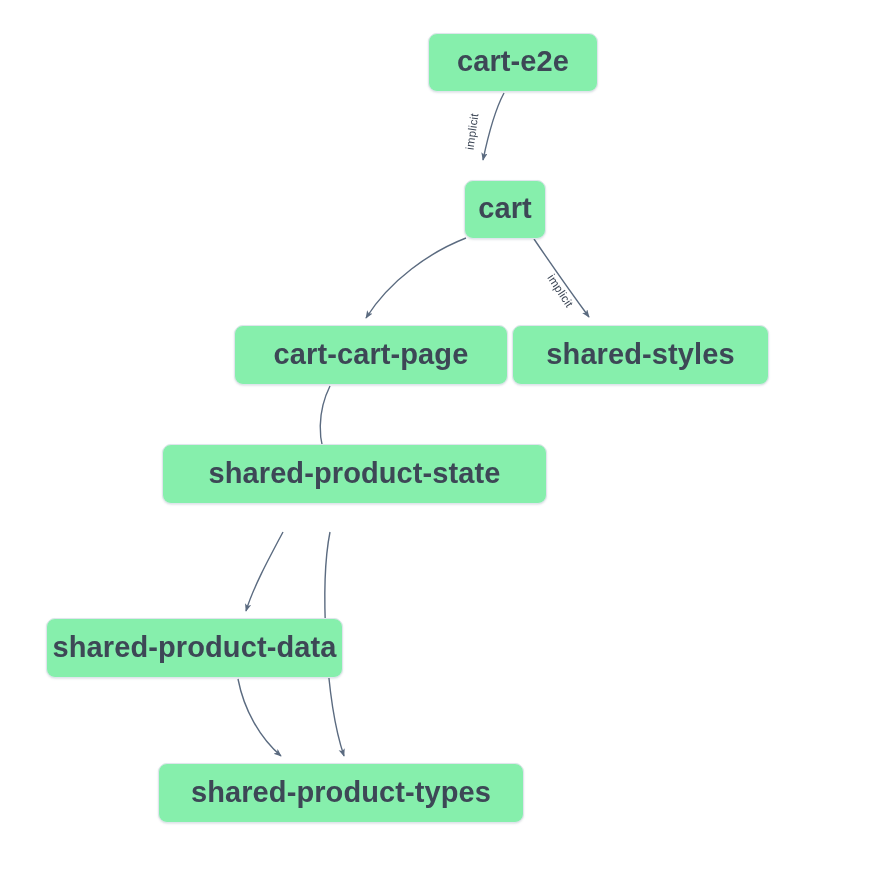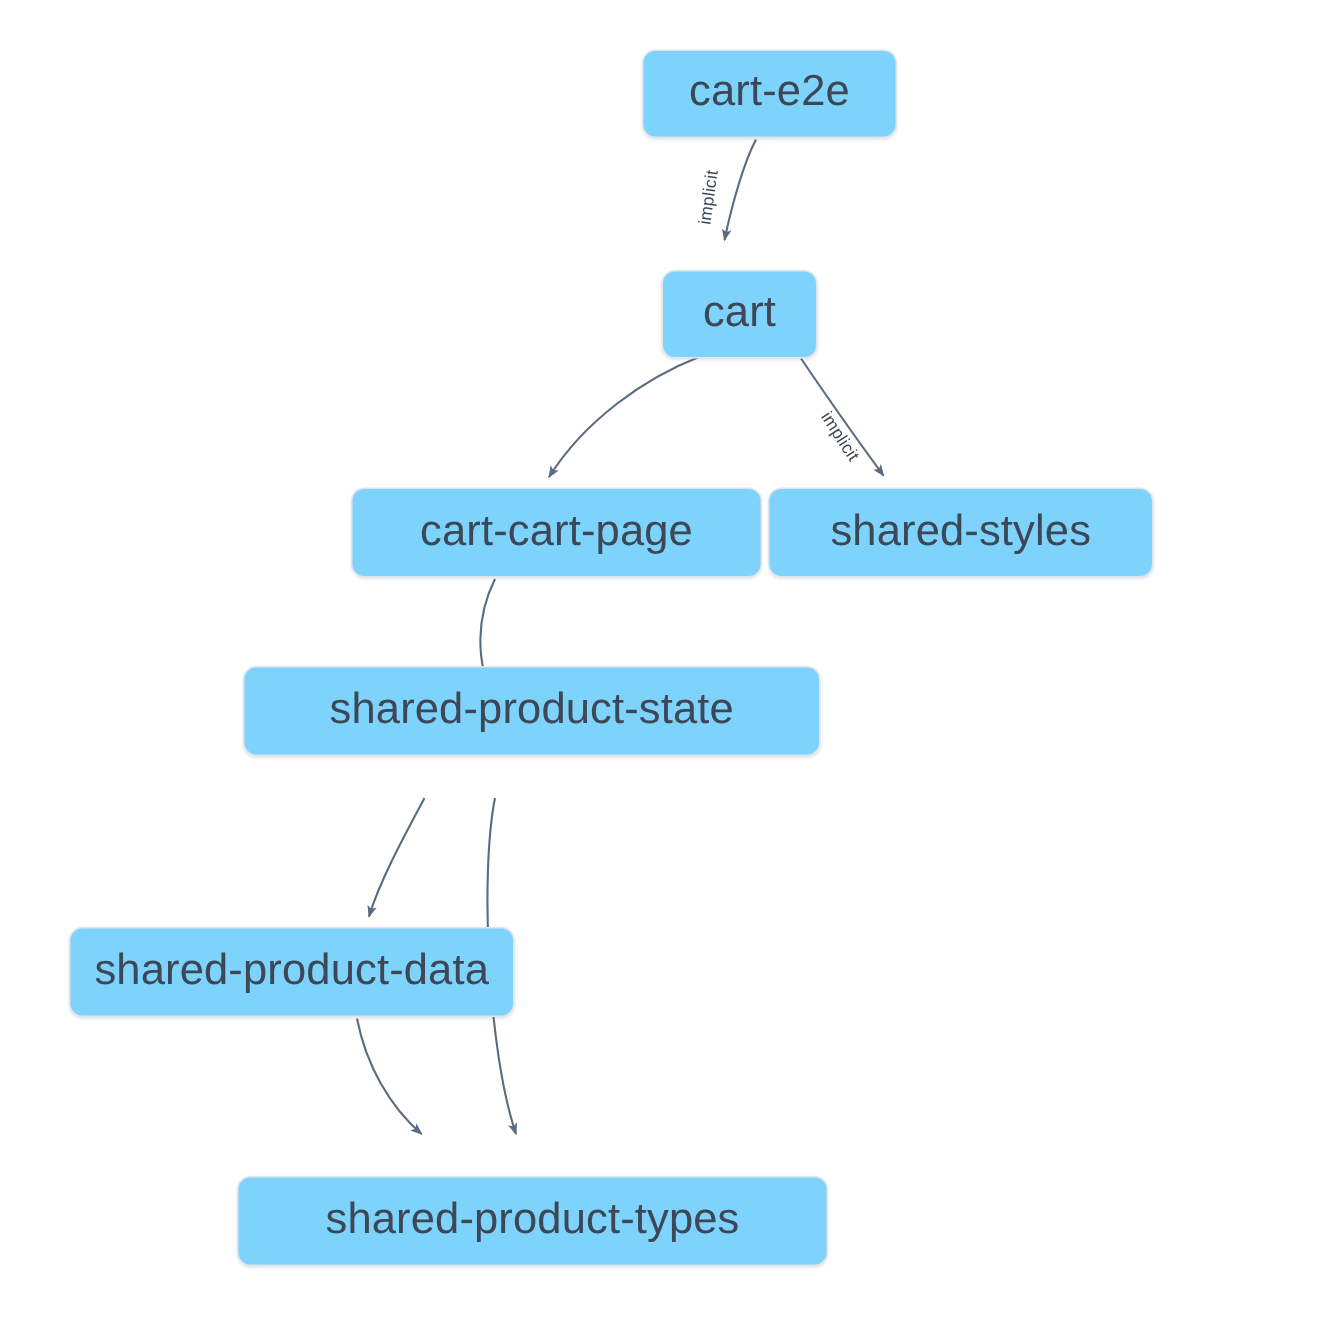--- a/index.html
+++ b/index.html
@@ -27,28 +27,28 @@
     width: 896px;
     height: 886px;
     pointer-events: none;
   }
   .node {
     position: absolute;
     box-sizing: border-box;
     display: flex;
     align-items: center;
     justify-content: center;
-    background: #7dd3fc;
+    background: #86efac;
     border: 1px solid #dfe5ec;
     border-radius: 9px;
     box-shadow: 0 1px 2px rgba(100,115,135,0.18);
     color: #3d4756;
     font-family: "Liberation Sans", sans-serif;
     font-size: 29px;
-    font-weight: 400;
+    font-weight: 700;
     letter-spacing: 0.1px;
     white-space: nowrap;
     cursor: pointer;
   }
   .node-label {
     display: block;
     line-height: 1;
     padding-bottom: 2px;
   }
   .edge-path {
@@ -86,33 +86,33 @@
     <g id="edge-labels">
         <text class="edge-label" x="476" y="132" text-anchor="middle" transform="rotate(-82 476 132)">implicit</text>
         <text class="edge-label" x="557" y="293" text-anchor="middle" transform="rotate(57 557 293)">implicit</text>
       </g>
   </svg>
 
   <div id="node-layer">
       <div class="node" style="left: 428px; top: 33px; width: 170px; height: 59px;">
         <span class="node-label">cart-e2e</span>
       </div>
-      <div class="node" style="left: 441px; top: 180px; width: 104px; height: 59px; text-align: center;">
+      <div class="node" style="left: 464px; top: 180px; width: 82px; height: 59px; text-align: center;">
         <span class="node-label">cart</span>
       </div>
       <div class="node" style="left: 216px; top: 325px; width: 274px; height: 60px; margin-left: 18px;">
         <span class="node-label">cart-cart-page</span>
       </div>
       <div class="node" style="left: 512px; top: 325px; width: 257px; height: 60px;">
         <span class="node-label">shared-styles</span>
       </div>
       <div class="node" style="left: 162px; top: 444px; width: 385px; height: 60px;">
         <span class="node-label">shared-product-state</span>
       </div>
       <div class="node" style="left: 46px; top: 618px; width: 297px; height: 60px;">
         <span class="node-label">shared-product-data</span>
       </div>
-      <div class="node" style="left: 158px; top: 784px; width: 394px; height: 60px;">
+      <div class="node" style="left: 158px; top: 763px; width: 366px; height: 60px;">
         <span class="node-label">shared-product-types</span>
       </div>
     </div>
 
 </div>
 
 </body></html>

